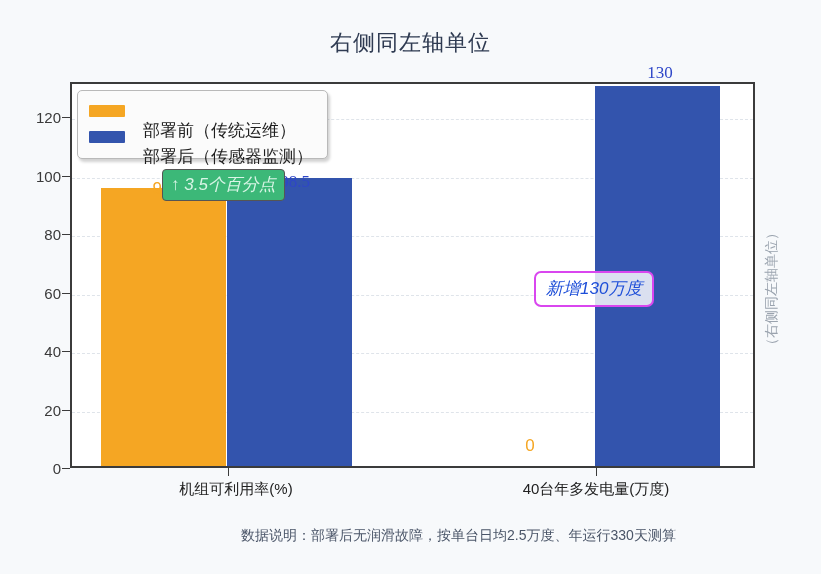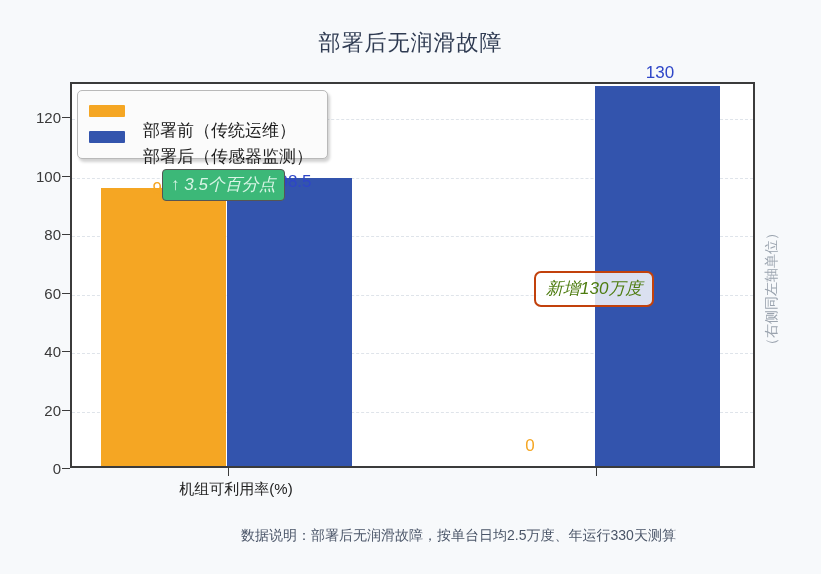--- a/index.html
+++ b/index.html
@@ -103,41 +103,41 @@
   .bar.blue   { background: #3354ad; }
 
   .bar-value {
     position: absolute;
     font-size: 17px;
     text-align: center;
     transform: translateX(-50%);
     white-space: nowrap;
   }
   .bar-value.orange { color: #f5a623; }
-  .bar-value.blue   { color: #2e46c8; }
+  .bar-value.blue   { color: #2e46c8; font-family: Liberation Serif, serif; }
 
   
   .anno {
     position: absolute;
     font-size: 17px;
     white-space: nowrap;
     box-sizing: border-box;
     font-style: italic;
   }
   .anno-green {
     background: #3cb878;
     color: #d9f5e6;
     border: 1px solid #555555;
     border-radius: 4px;
     padding: 3px 8px 4px 8px;
   }
   .anno-blue {
     background: rgba(255,255,255,0.82);
-    color: #4d7c0f;
-    border: 2px solid #c2410c;
+    color: #1d4ed8;
+    border: 2px solid #d946ef;
     border-radius: 7px;
     padding: 4px 10px 5px 10px;
   }
 
   
   .legend {
     position: absolute;
     left: 77px;
     top: 90px;
     background: #fbfbfb;
@@ -188,21 +188,21 @@
     color: #4a5568;
     white-space: nowrap;
     padding-left: 48px;
   }
 </style>
 </head>
 <body>
 
 <div id="figure">
 
-  <div class="chart-title">部署后无润滑故障</div>
+  <div class="chart-title">右侧同左轴单位</div>
 
   <div class="ytick-label" style="top:468px;">0</div>
   <div class="ytick-label" style="top:409.5px;">20</div>
   <div class="ytick-label" style="top:351px;">40</div>
   <div class="ytick-label" style="top:292.5px;">60</div>
   <div class="ytick-label" style="top:234px;">80</div>
   <div class="ytick-label" style="top:175.5px;">100</div>
   <div class="ytick-label" style="top:117px;">120</div>
 
   <div class="ytick-mark" style="top:468px;"></div>
@@ -243,18 +243,19 @@
     </div>
     <div class="legend-row">
       <span class="legend-swatch" style="background:#3354ad;"></span>
       <span class="legend-label">部署后（传感器监测）</span>
     </div>
   </div>
 
   <div class="xtick-mark" style="left:228px;"></div>
   <div class="xtick-mark" style="left:596px;"></div>
   <div class="xtick-label" style="left:228px;margin-left:8px;">机组可利用率(%)</div>
+  <div class="xtick-label" style="left:596px;">40台年多发电量(万度)</div>
 
   <div class="right-caption">（右侧同左轴单位）</div>
 
   <div class="footnote">数据说明：部署后无润滑故障，按单台日均2.5万度、年运行330天测算</div>
 
 </div>
 
 </body></html>

